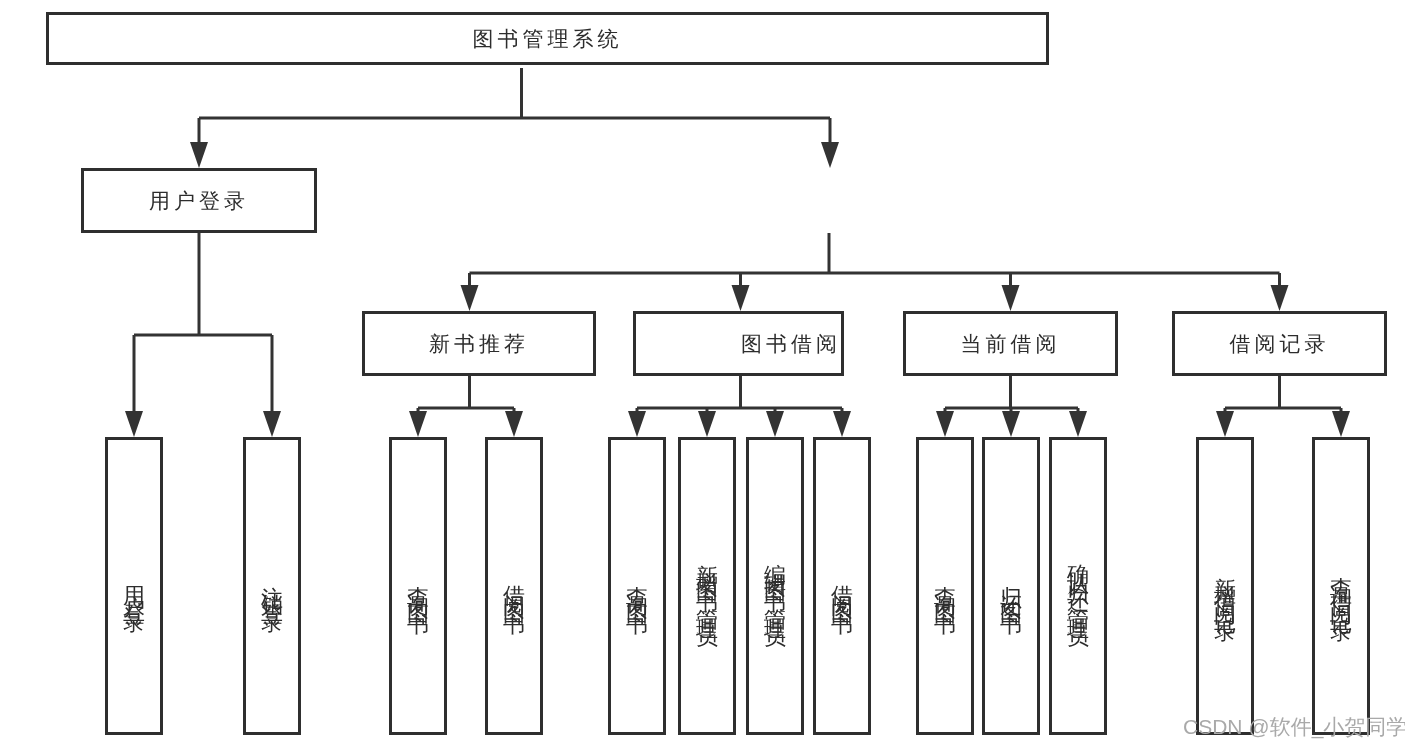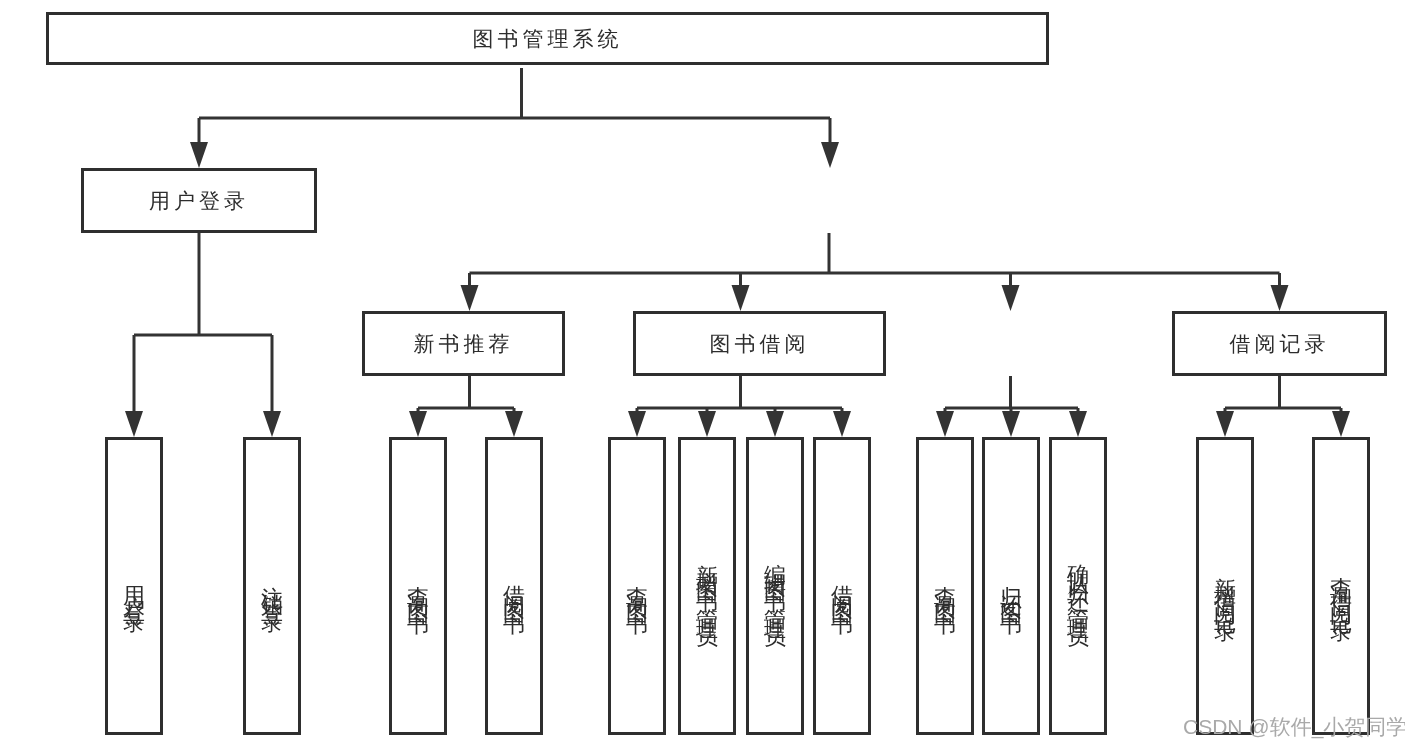--- a/index.html
+++ b/index.html
@@ -18,22 +18,22 @@
   .hbox span { font-size:21px; letter-spacing:4px; white-space:nowrap; }
   .vbox { width:58px; height:298px; top:437px; }
   .vbox span {
     writing-mode:vertical-rl; text-orientation:mixed;
     font-size:22px; letter-spacing:9px; line-height:1; white-space:nowrap;
   }
   
   .b-root  { left:36px;  top:12px;  width:1003px; height:53px;margin-left:10px; }
   .b-login { left:81px;  top:168px; width:236px;  height:65px; }
   .b-mgmt  { left:711px; top:168px; width:236px;  height:65px; }
-  .b-l3a { left:362px;  top:311px; width:203px; height:65px; }
-  .b-l3b { left:633px;  top:311px; width:253px; height:65px; }
+  .b-l3a { left:362px;  top:311px; width:234px; height:65px; }
+  .b-l3b { left:633px;  top:311px; width:211px; height:65px;justify-content:flex-end; }
   .b-l3c { left:903px;  top:311px; width:215px; height:65px; }
   .b-l3d { left:1172px; top:311px; width:215px; height:65px; }
   
   .lf1  { left:105px; }  .lf2  { left:243px; }
   .lf3  { left:389px; }  .lf4  { left:485px; }
   .lf5  { left:608px; }  .lf6  { left:678px; }
   .lf7  { left:746px; }  .lf8  { left:813px; }
   .lf9  { left:916px; }  .lf10 { left:982px; } .lf11 { left:1049px; }
   .lf12 { left:1196px; } .lf13 { left:1312px; }
   #watermark {
@@ -115,20 +115,23 @@
   <div class="hbox b-login">
     <span>用户登录</span>
   </div>
 
   <div class="hbox b-l3a">
     <span>新书推荐</span>
   </div>
   <div class="hbox b-l3b">
     <span>图书借阅</span>
   </div>
+  <div class="hbox b-l3c">
+    <span>当前借阅</span>
+  </div>
   <div class="hbox b-l3d">
     <span>借阅记录</span>
   </div>
 
   <div class="vbox lf1">
     <span>用户登录</span>
   </div>
   <div class="vbox lf2">
     <span>注销登录</span>
   </div>

